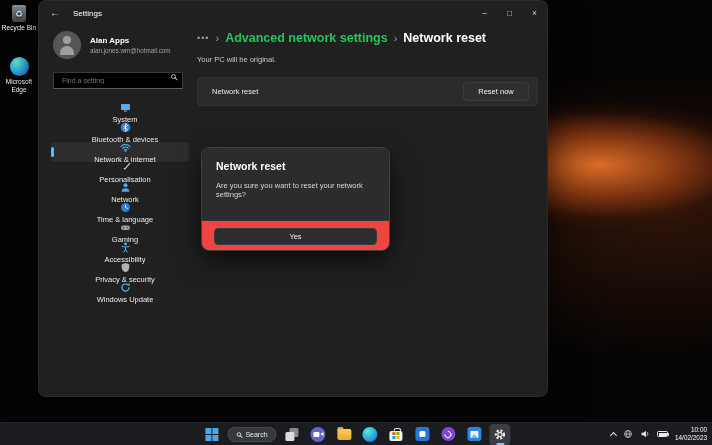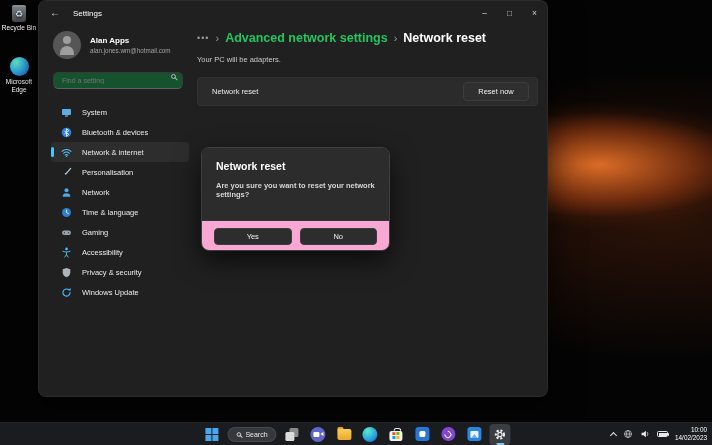--- a/index.html
+++ b/index.html
@@ -39,30 +39,30 @@
     color:#cfcfcf; font-size:8.5px; }
   
   .side { position:absolute; left:0; top:24px; width:158px; }
   .userrow { display:flex; align-items:center; gap:9px; margin:6px 0 0 14px; }
   .avatar { width:28px; height:28px; border-radius:50%; background:#565656; position:relative; overflow:hidden; }
   .avatar::before { content:''; position:absolute; left:10px; top:5px; width:8px; height:8px; border-radius:50%; background:#9e9e9e; }
   .avatar::after  { content:''; position:absolute; left:7px; top:15px; width:14px; height:9px; border-radius:7px 7px 0 0; background:#9e9e9e; }
   .uname { font-size:8px; font-weight:bold; color:#fff; }
   .umail { font-size:6.3px; color:#a2a2a2; margin-top:2px; }
   .searchbox { position:relative; margin:10px 14px 0 14px; }
-  .searchbox input { width:130px; height:17px; background:#14532d; border:1px solid #3a3a3a;
-    border-bottom-color:#5e5e5e; border-radius:5px; color:#b4b4b4; font-size:7px;
+  .searchbox input { width:130px; height:17px; background:#000000; border:1px solid #3a3a3a;
+    border-bottom-color:#5e5e5e; border-radius:0; color:#b4b4b4; font-size:7px;
     padding:0 16px 0 8px; font-family:"Liberation Sans", sans-serif; outline:none; }
   .mag { display:inline-block; width:5px; height:5px; border:1px solid currentColor; border-radius:50%; position:relative; }
   .mag::after { content:''; position:absolute; width:3.5px; height:1px; background:currentColor;
     transform:rotate(45deg); right:-2.8px; bottom:-1.2px; }
   .searchbox .mag { position:absolute; right:7px; top:5px; color:#b4b4b4; }
   .nav { margin-top:13px; list-style:none; }
-  .nav li { height:20px; margin:0 8px 0 12px; padding-left:10px; display:flex; align-items:center; gap:10px;
-    border-radius:4px; font-size:7.5px; color:#ebebeb; position:relative; }
+  .nav li { height:20px; margin:0 8px 0 12px; padding-left:10px; display:flex; align-items:center; gap:2px;
+    border-radius:4px; font-size:7.5px; color:#ebebeb; position:relative;flex-direction:column; }
   .nav li.sel { background:#2d2d2d; }
   .nav li.sel::before { content:''; position:absolute; left:0; top:5px; width:3px; height:10px; border-radius:2px; background:#4cc2ff; }
   .nico { width:11px; height:11px; flex:none; }
   
   .main { position:absolute; left:158px; top:24px; width:341px; }
   .crumbs { display:flex; align-items:center; gap:6px; margin-top:6px; }
   .crumb-dots { color:#9a9a9a; font-size:9px; letter-spacing:1px; }
   .crumb-sep { color:#9a9a9a; font-size:11px; }
   .crumb-parent { color:#22c55e; font-size:12.5px; font-weight:700; }
   .crumb-current { color:#fff; font-size:12.5px; font-weight:700; }
@@ -71,22 +71,22 @@
   .card { margin-top:13px; height:29px; background:#2b2b2b; border:1px solid #313131; border-radius:4px;
     display:flex; align-items:center; padding:0 8px 0 14px; }
   .card-label { font-size:7.5px; color:#ebebeb; }
   .card-btn { margin-left:auto; width:66px; height:19px; background:#2f2f2f; border:1px solid #3d3d3d;
     border-radius:4px; color:#f0f0f0; font-size:7.5px; display:flex; align-items:center; justify-content:center; }
   
   .dlg { position:absolute; left:162px; top:146px; width:189px; height:104px; border-radius:8px;
     border:1px solid #3f3f3f; overflow:hidden; background:#1f1f1f; box-shadow:0 10px 26px rgba(0,0,0,.65); }
   .dlg-body { height:72px; background:#2c2c2c; padding:12px 14px; }
   .dlg-title { font-size:10.5px; font-weight:bold; color:#fff; }
-  .dlg-msg { margin-top:9px; font-size:7.5px; color:#d6d6d6;font-weight:bold; }
-  .dlg-foot { height:32px; border-top:1px solid #363636; background:#f9a8d4; display:flex; gap:8px; padding:7px 12px; }
+  .dlg-msg { margin-top:9px; font-size:7.5px; color:#d6d6d6; }
+  .dlg-foot { height:32px; border-top:1px solid #363636; background:#ef4444; display:flex; gap:8px; padding:7px 12px; }
   .dlg-btn { flex:1; background:#2d2d2d; border:1px solid #3c3c3c; border-radius:4px;
     color:#f0f0f0; font-size:7.5px; display:flex; align-items:center; justify-content:center; }
   
   .task { position:absolute; left:0; bottom:0; width:712px; height:23px; background:rgba(27,29,33,.97);
     border-top:1px solid rgba(255,255,255,.04); }
   .tcenter { position:absolute; left:50%; top:0; transform:translateX(-50%); height:100%;
     display:flex; align-items:center; gap:5px; }
   .slot { width:21px; height:21px; border-radius:4px; display:flex; align-items:center; justify-content:center; position:relative; }
   .slot.active { background:#3a3d42; }
   .slot.active::after { content:''; position:absolute; bottom:0; left:50%; transform:translateX(-50%);
@@ -246,35 +246,34 @@
   </div>
 
   <div class="main">
     <div class="crumbs">
       <span class="crumb-dots">•••</span>
       <span class="crumb-sep">›</span>
       <span class="crumb-parent">Advanced network settings</span>
       <span class="crumb-sep">›</span>
       <span class="crumb-current">Network reset</span>
     </div>
-    <div class="note">Your PC will be adapters.</div>
+    <div class="note">Your PC will be original.</div>
     <div class="card">
       <span class="card-label">Network reset</span>
       <span class="card-btn">Reset now</span>
     </div>
   </div>
 
   <div class="dlg">
     <div class="dlg-body">
       <div class="dlg-title">Network reset</div>
       <div class="dlg-msg">Are you sure you want to reset your network settings?</div>
     </div>
     <div class="dlg-foot">
       <span class="dlg-btn">Yes</span>
-      <span class="dlg-btn">No</span>
     </div>
   </div>
 </div>
 
 <div class="task">
   <div class="tcenter">
     <div class="slot">
       <span class="wlogo">
           <span></span>
           <span></span>

